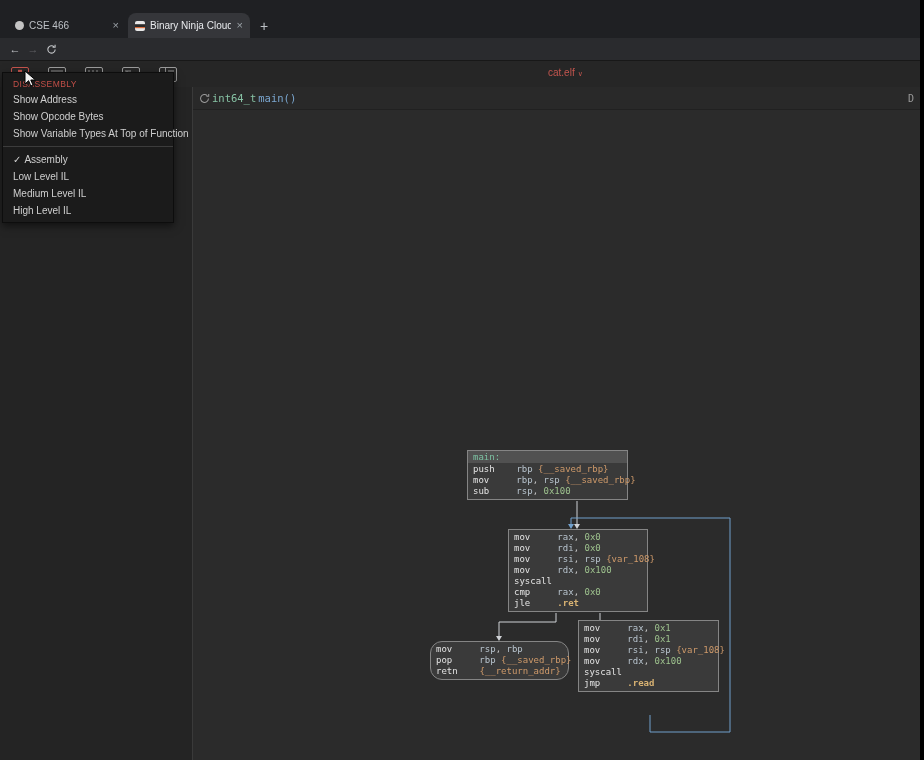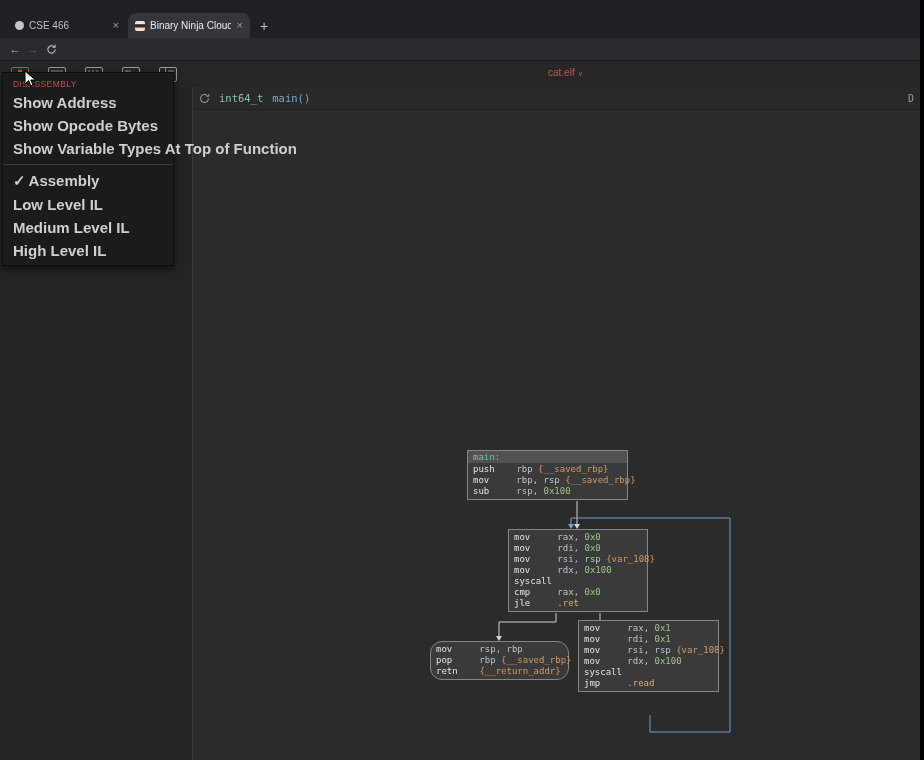--- a/index.html
+++ b/index.html
@@ -28,45 +28,45 @@
   #bntoolbar{left:0;top:60px;width:920px;height:27px;background:#262626;border-top:1px solid #181818;
     display:flex;align-items:center;gap:15px;padding-left:9px;}
   .toolicon{width:22px;height:17px;color:#9b9b9b;display:flex;align-items:center;justify-content:center;}
   .toolicon.active{color:#c5544d;}
   #filelabel{position:absolute;left:548px;top:6px;font-size:10px;color:#c3554e;}
   #filelabel .caret{font-size:7px;color:#c3554e;margin-left:3px;}
 
   
   #fnheader{left:193px;top:87px;width:727px;height:23px;background:#292929;border-bottom:1px solid #212121;
     display:flex;align-items:center;padding:0 6px;font-family:"DejaVu Sans Mono",monospace;font-size:10.5px;}
-  #fnheader .sp{margin-left:9px;}
+  #fnheader .sp{margin-left:2px;}
   .tok-type{color:#87c3a5;} .tok-fn{color:#7aa6cf;} .tok-paren{color:#7aa6cf;}
   #hdr-right{margin-left:auto;color:#9a9a9a;font-size:10px;}
 
   
   #sidebar{left:0;top:87px;width:193px;height:673px;background:#242424;border-right:1px solid #3a3a3a;}
   #canvas{left:193px;top:110px;width:727px;height:650px;background:#2b2b2b;}
 
   
   #menu{left:2px;top:72px;width:172px;background:#1b1b1b;border:1px solid #0d0d0d;z-index:30;
     box-shadow:0 3px 8px rgba(0,0,0,.55);padding:3px 0;}
   #menu .mhdr{color:#c34f48;font-size:8.5px;letter-spacing:.4px;padding:3px 10px 2px;}
-  .mitem{color:#cfcfcf;font-size:15px;padding:3px 10px;white-space:nowrap;font-weight:bold;}
+  .mitem{color:#cfcfcf;font-size:10px;padding:3px 10px;white-space:nowrap;}
   .mitem .check{color:#cfcfcf;margin-right:3px;}
   #menu .mdiv{height:1px;background:#3c3c3c;margin:4px 0;}
 
   
   #edges{position:absolute;left:0;top:0;width:924px;height:760px;z-index:2;pointer-events:none;}
   #graph{position:absolute;left:0;top:0;width:924px;height:760px;z-index:3;pointer-events:none;}
   .block{position:absolute;background:#3a3a3a;border:1px solid #858585;padding:2px 5px;
     font-family:"DejaVu Sans Mono",monospace;font-size:9px;line-height:11px;box-sizing:border-box;pointer-events:auto;}
   .bhdr{background:#515151;margin:-2px -5px 1px;padding:0 5px;height:12px;line-height:12px;color:#7cc2a3;}
   .cl{white-space:pre;height:11px;}
   .tm{color:#e3e3e3;} .tr{color:#b8c4ce;} .tn{color:#9dc18d;} .ta{color:#cf9a6a;}
-  .tl{color:#d8b272;} .tp{color:#c9c9c9;}
+  .tl{color:#d8b272;font-weight:bold;} .tp{color:#c9c9c9;}
 
   #cursor{left:24px;top:70px;z-index:99;pointer-events:none;}
 </style>
 </head>
 <body>
 
 <div id="tabstrip" class="abs">
   <div class="tab" style="left:8px;width:118px;justify-content:center;">
     <span style="width:9px;height:9px;border-radius:50%;background:#c4c4c4;flex:none;"></span>
     <span class="title">CSE 466</span>

